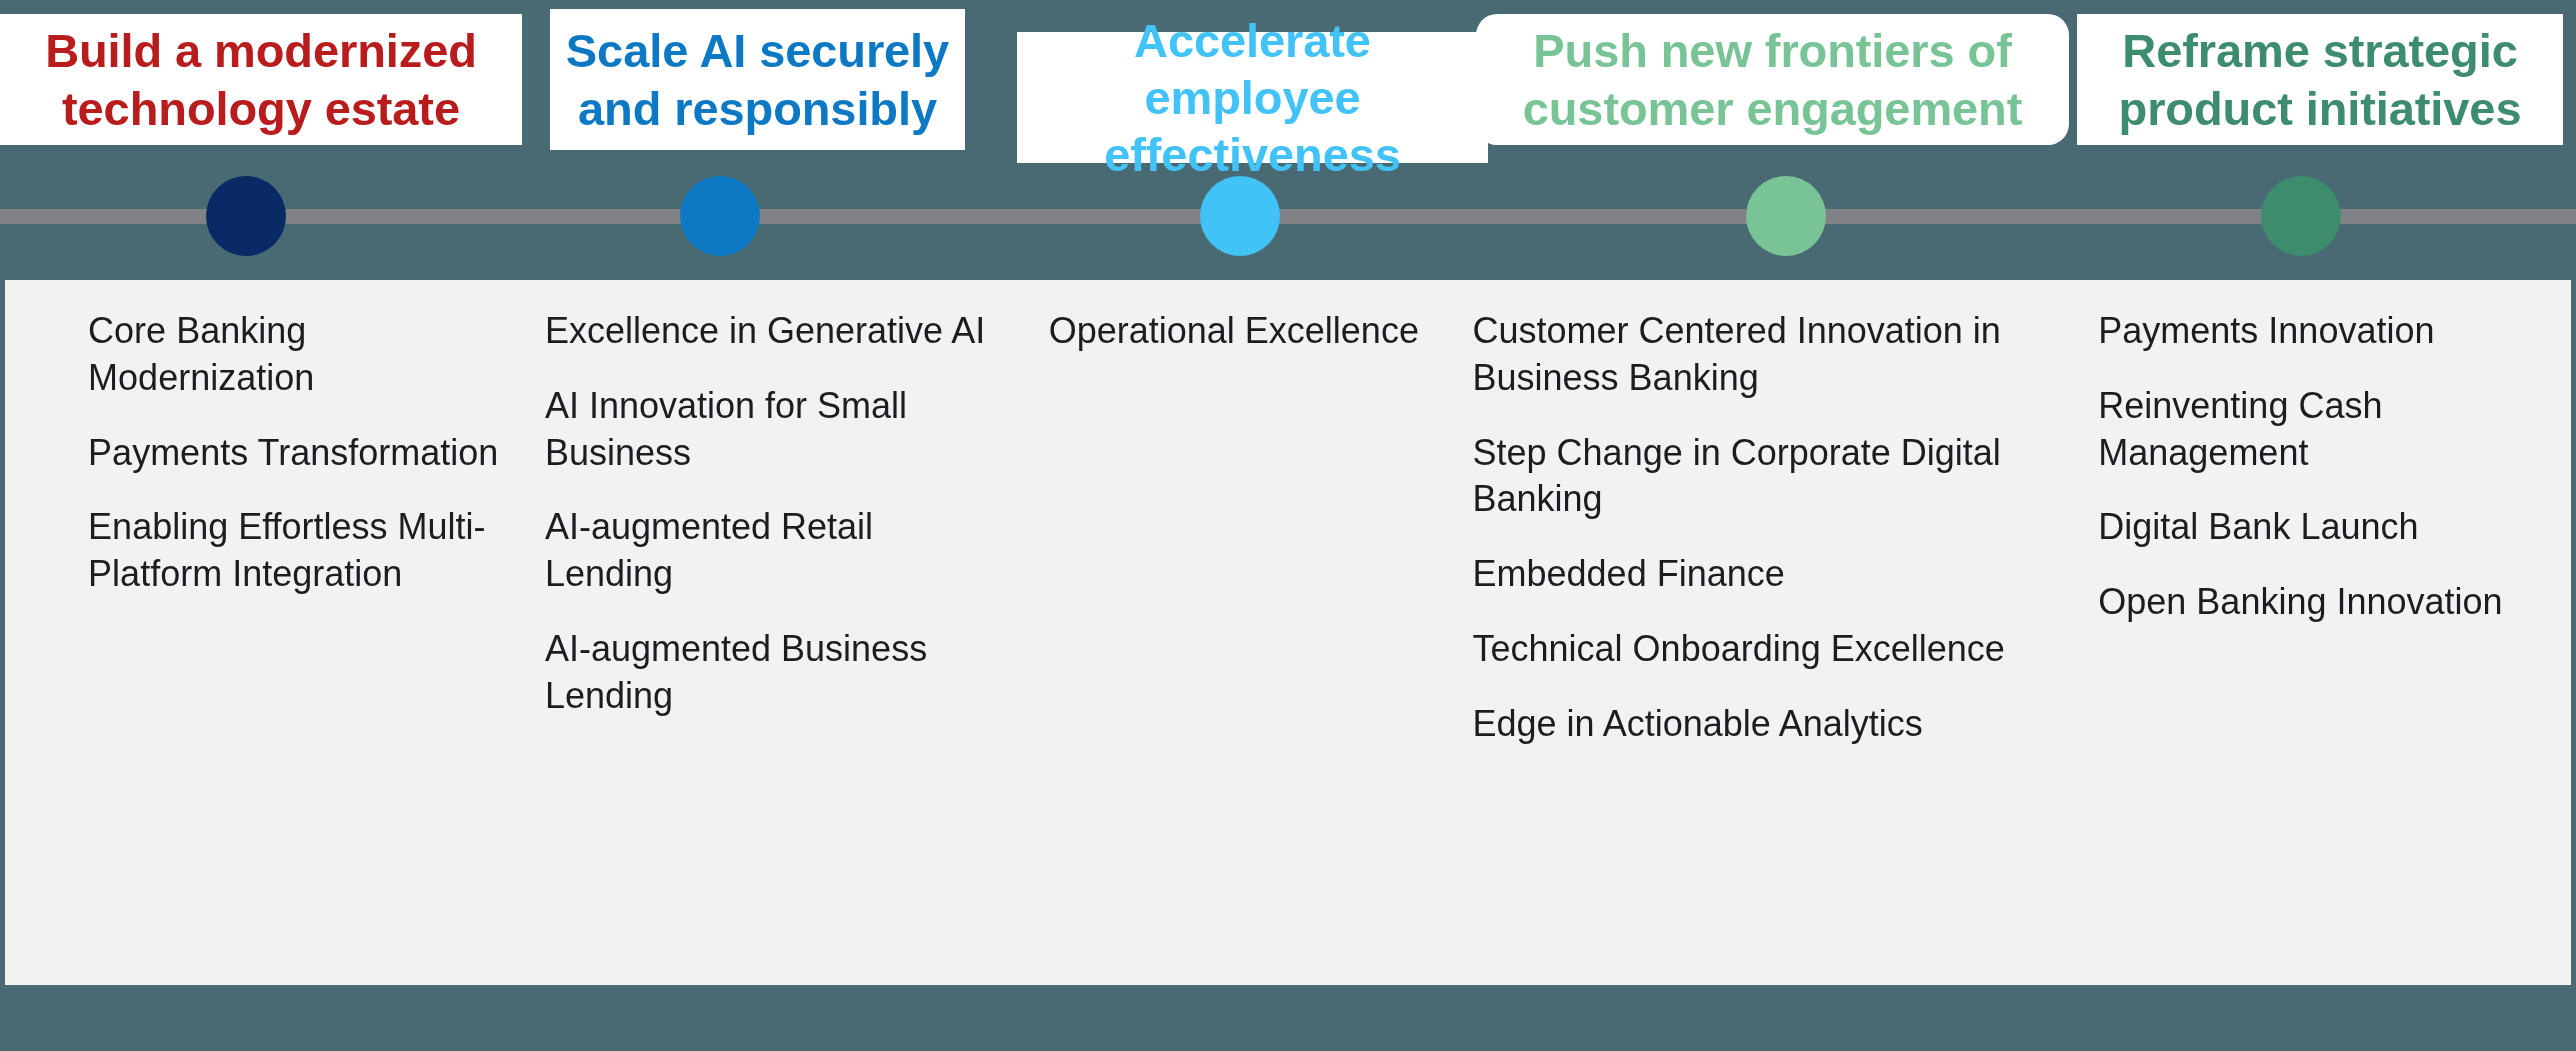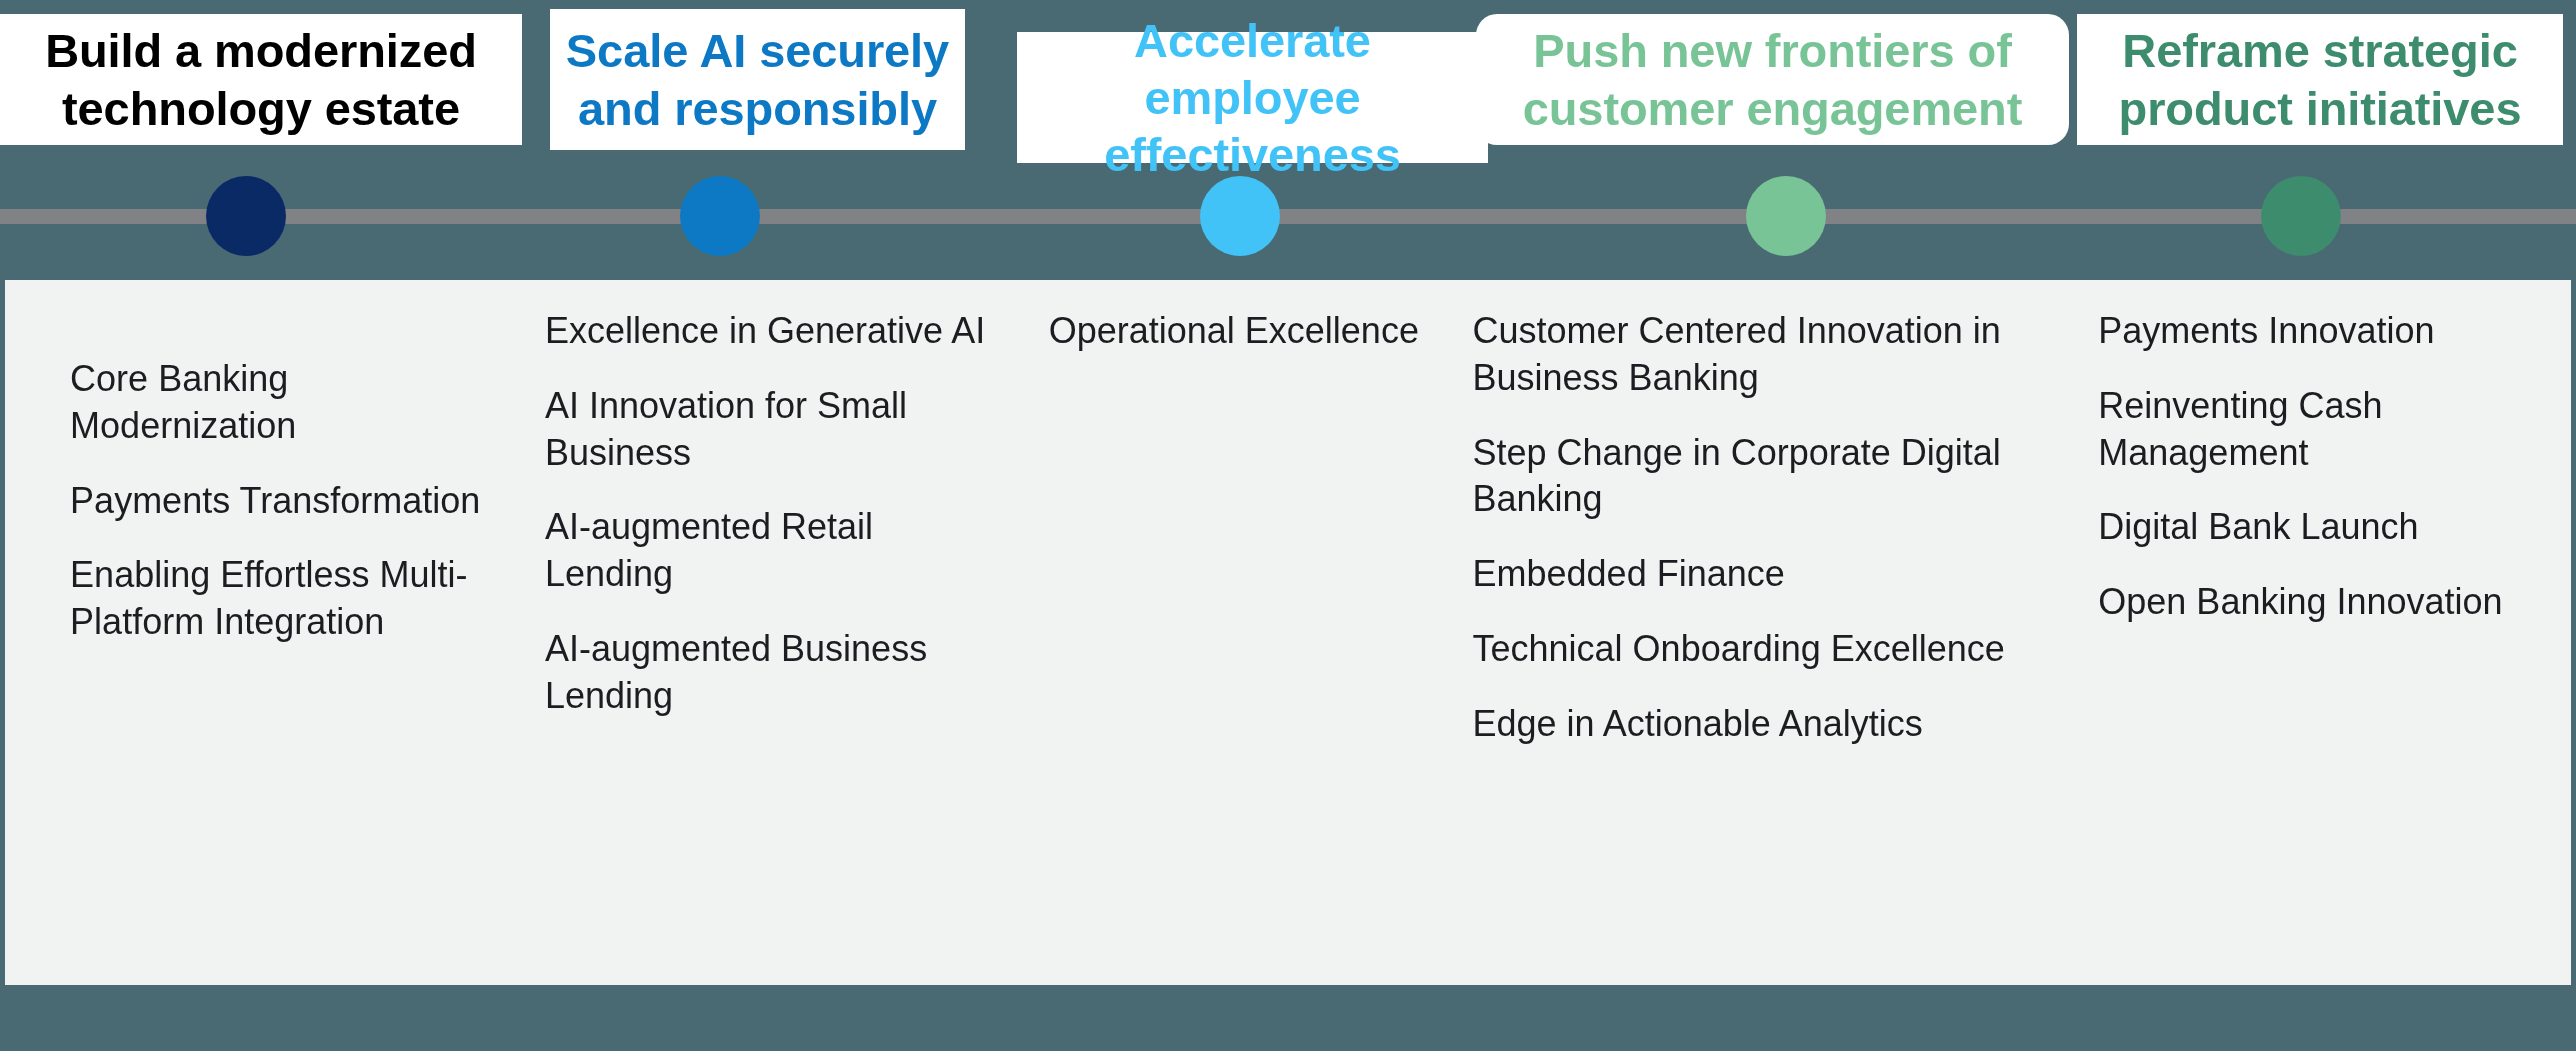--- a/index.html
+++ b/index.html
@@ -96,33 +96,33 @@
   .content-item {
     font-size: 36px;
     line-height: 1.30;
     color: #1b1d20;
     margin-bottom: 28px;
     font-weight: normal;
   }
   .content-item:last-child { margin-bottom: 0; }
 
   
-  #content-column-1 { width: 526px;  padding-left: 65px; padding-right: 23px; margin-top: 48px; }
+  #content-column-1 { width: 526px;  padding-left: 83px; padding-right: 23px; }
   #content-column-2 { width: 489px;  padding-left: 14px;  padding-right: 25.4px; }
   #content-column-3 { width: 426px;  padding-left: 29px;  padding-right: 15.2px; }
   #content-column-4 { width: 597px;  padding-left: 27px;  padding-right: 19px; }
   #content-column-5 { width: 529px;  padding-left: 56px;  padding-right: 16.5px; }
 </style>
 </head>
 <body style="background: rgb(74, 106, 115);">
 
 <div id="header-row">
 
   <div class="header-card" id="header-card-1">
-    <div class="header-title" style="color: #000000;">Build a modernized
+    <div class="header-title" style="color: #b91c1c;">Build a modernized
 technology estate</div>
   </div>
 
   <div class="header-card" id="header-card-2">
     <div class="header-title" style="color: rgb(13, 121, 196);">Scale AI securely
 and responsibly</div>
   </div>
 
   <div class="header-card" id="header-card-3">
     <div class="header-title" style="color: rgb(65, 195, 247);">Accelerate employee

